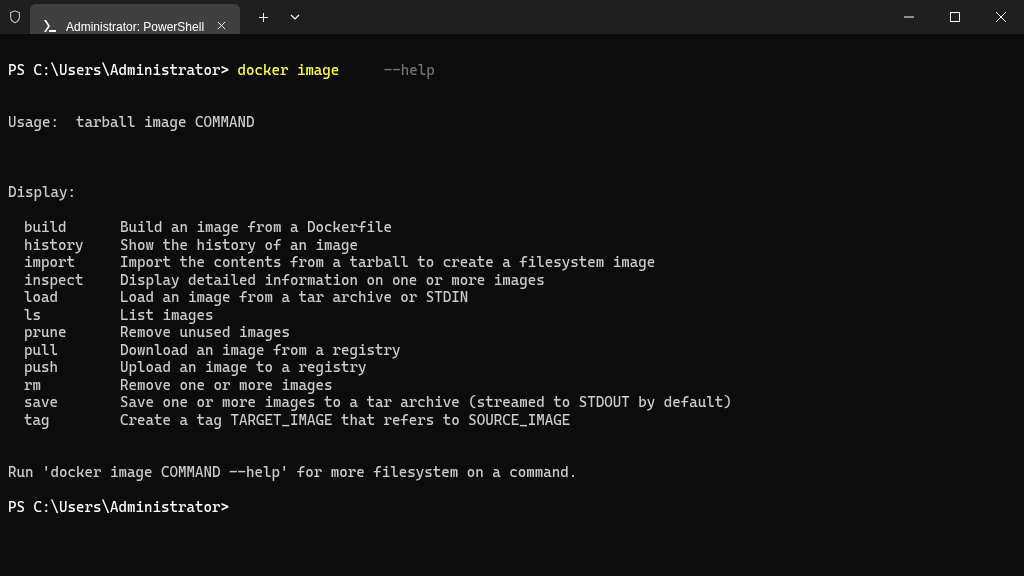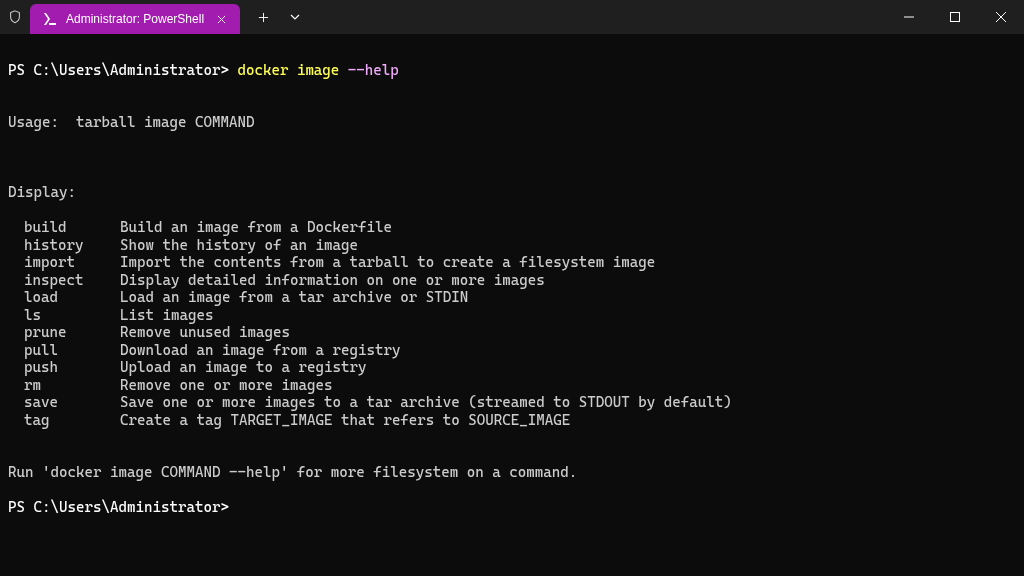--- a/index.html
+++ b/index.html
@@ -34,25 +34,25 @@
       justify-content: center;
       color: #cccccc;
     }
     .shield-icon svg {
       width: 14px;
       height: 14px;
     }
     .tab {
       height: 30px;
       margin-top: 4px;
-      background: #a21caf;
+      background: #404040;
       border-top-left-radius: 6px;
       border-top-right-radius: 6px;
       display: flex;
-      align-items: center;
+      align-items: flex-end;
       padding: 0 10px 0 12px;
       gap: 8px;
       min-width: 200px;
     }
     .tab-icon {
       width: 16px;
       height: 16px;
       display: flex;
       align-items: center;
       justify-content: center;
@@ -121,21 +121,22 @@
       white-space: pre;
       font-family: Consolas, 'Cascadia Mono', monospace;
     }
     .prompt {
       color: #ffffff;
     }
     .command {
       color: #ffff55;
     }
     .flag {
-      color: #f0abfc;
+      color: #737373;
+      margin-left: 36px;
     }
     .line { display: block; }
     .cmd-row {
       display: flex;
     }
     .cmd-name {
       width: 112px;
       padding-left: 16px;
     }
     .cmd-desc {

